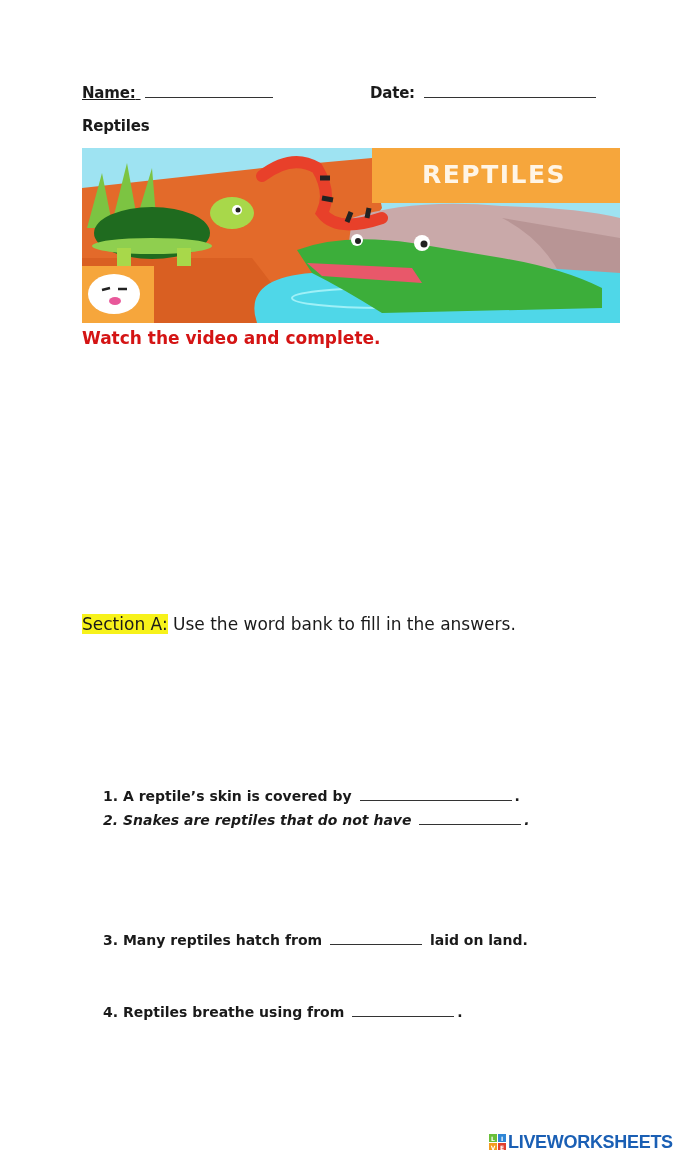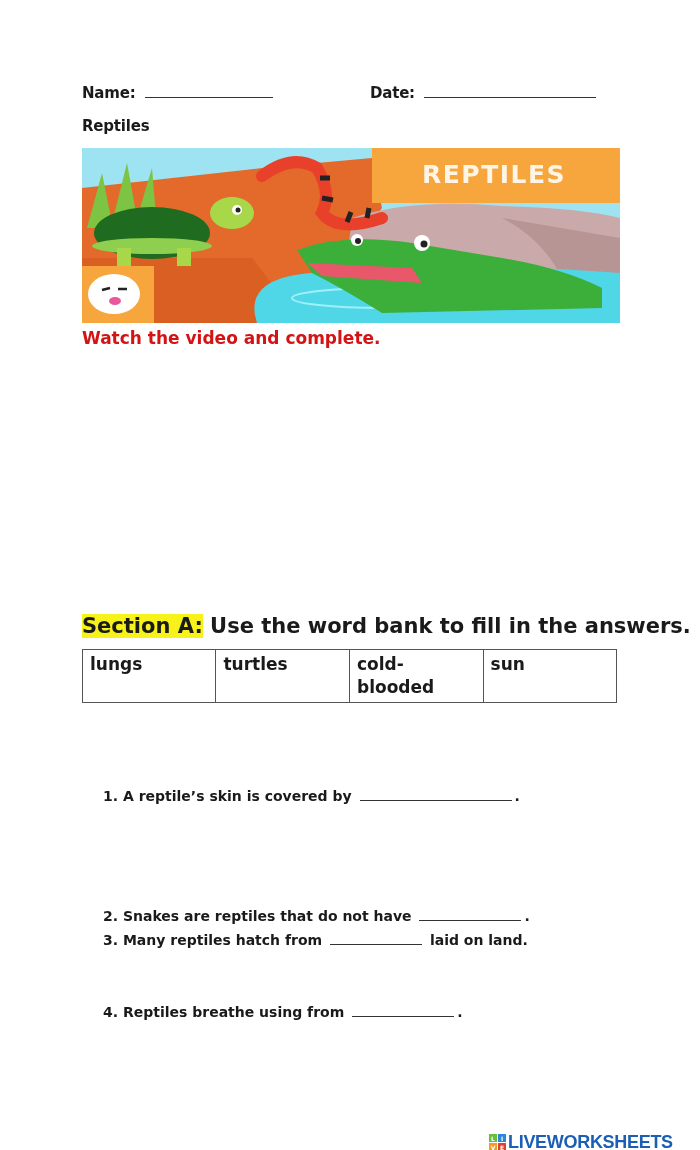--- a/index.html
+++ b/index.html
@@ -3,35 +3,35 @@
   <meta charset="utf-8">
   <style>
     * { box-sizing: border-box; margin: 0; padding: 0; }
     html, body { width: 700px; height: 1150px; background: #ffffff; overflow: hidden; }
     body { position: relative; font-family: "DejaVu Sans", sans-serif; color: #1a1a1a; }
     .abs { position: absolute; }
     .hdr { font-weight: bold; font-size: 15px; letter-spacing: -0.2px; }
     .blank { display: inline-block; border-bottom: 1.5px solid #333; vertical-align: baseline; height: 1px; margin-left: 4px; }
     #banner { left: 82px; top: 148px; width: 538px; height: 175px; overflow: hidden; }
     #instruction { left: 82px; top: 328px; color: #d41414; font-weight: bold; font-size: 17px; }
-    #sectionA { left: 82px; top: 614px; font-weight: bold; font-size: 21px; }
+    #sectionA { left: 82px; top: 614px; font-weight: normal; font-size: 17px; }
     #sectionA .hl { background: #f7f21a; }
     #wordbank { left: 82px; top: 649px; width: 535px; border-collapse: collapse; }
     #wordbank td { border: 1px solid #555; width: 133.75px; height: 50px; vertical-align: top; padding: 3px 7px; font-size: 17px; font-weight: bold; line-height: 23px; }
     .q { left: 103px; font-weight: bold; font-size: 14px; white-space: nowrap; }
     .q .blank { margin: 0 3px; }
     #logo { left: 489px; top: 1124px; display: flex; align-items: center; margin-top: 8px; }
     .sq-grid { display: grid; grid-template-columns: 8px 8px; grid-template-rows: 8px 8px; gap: 1px; margin-right: 2px; }
     .sq { font-size: 6px; color: #fff; font-weight: bold; display: flex; align-items: center; justify-content: center; }
     .logo-text { font-weight: bold; font-size: 18px; color: #1a5fb4; letter-spacing: -0.3px; font-family: "Liberation Sans", sans-serif; }
   </style>
 </head>
 <body>
 
-<div class="abs hdr" style="left:82px; top:84px;">
+<div class="abs hdr" style="left:82px; top:84px;text-decoration:underline;">
   <span>Name:</span>
   <span class="blank" style="width:128px;"></span>
 </div>
 <div class="abs hdr" style="left:370px; top:84px;text-align:center;">
   <span>Date:</span>
   <span class="blank" style="width:172px;"></span>
 </div>
 <div class="abs hdr" style="left:82px; top:117px;">Reptiles</div>
 
 <div id="banner" class="abs">
@@ -79,36 +79,29 @@
 </div>
 
 <div id="instruction" class="abs">Watch the video and complete.</div>
 
 <div id="sectionA" class="abs">
   <span class="hl">Section A:</span><span> Use the word bank to fill in the answers.</span>
 </div>
 
 <table id="wordbank" class="abs">
   <tbody>
-  <tr>
-    <td>lungs</td>
-    <td>turtles</td>
-    <td style="white-space:pre-line;">cold-
-blooded</td>
-    <td>sun</td>
-  </tr>
 </tbody>
   </table>
 
 <div class="abs q" style="top:788px;">
   <span>1.</span>
   <span>A reptile’s skin is covered by</span>
   <span class="blank" style="width:152px;"></span><span>.</span>
 </div>
-<div class="abs q" style="top:908px;">
+<div class="abs q" style="top:812px;font-style:italic;">
   <span>2.</span>
   <span>Snakes are reptiles that do not have</span>
   <span class="blank" style="width:102px;"></span><span>.</span>
 </div>
 <div class="abs q" style="top:932px;">
   <span>3.</span>
   <span>Many reptiles hatch from</span>
   <span class="blank" style="width:92px;"></span>
   <span>laid on land.</span>
 </div>

